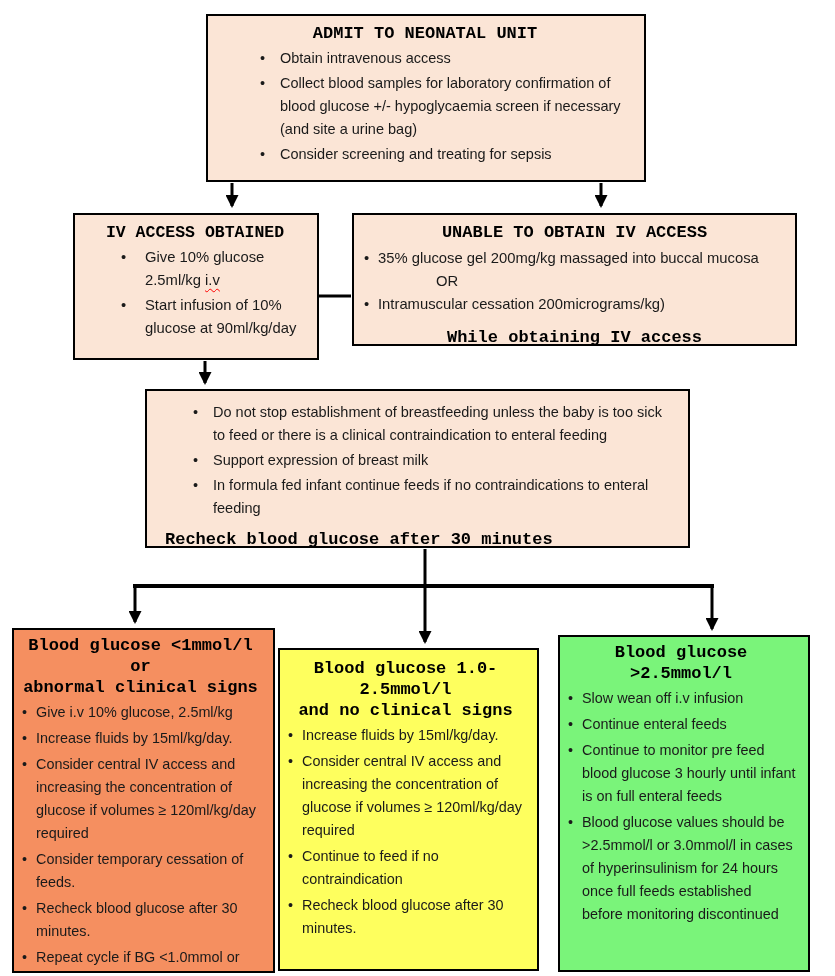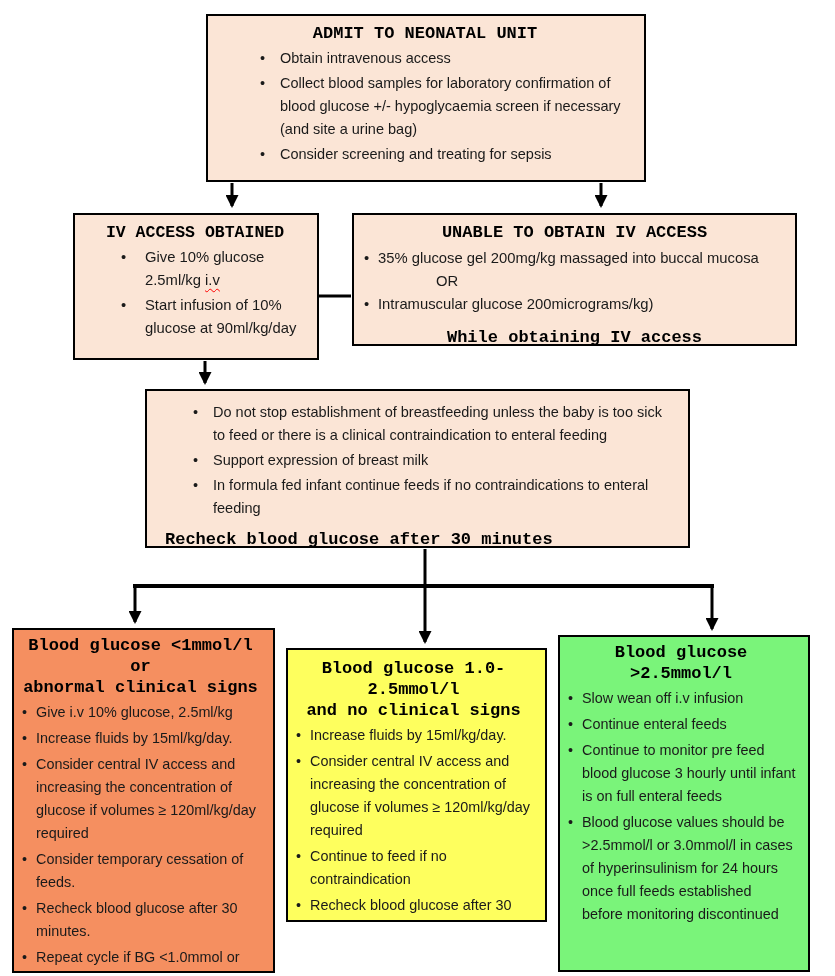--- a/index.html
+++ b/index.html
@@ -52,21 +52,21 @@
   .feeding ul { padding-left: 38px; font-size: 14.5px; line-height: 23px; }
   .feeding li { padding-left: 20px; }
   .feeding .footer { font-size: 17px; margin: 10px 0 0 10px; }
 
   
   .outcome { padding: 5px 12px 0 6px; }
   .outcome .title { font-size: 17px; line-height: 21px; text-align: center; }
   .outcome ul { padding-left: 2px; font-size: 14.4px; line-height: 23px; margin-top: 3px; }
   .outcome li { padding-left: 14px; margin-bottom: 3px; }
   .low  { left: 12px;  top: 628px; width: 263px; height: 345px; background: var(--orange, #f58f60); }
-  .mid  { left: 286px; top: 648px; width: 261px; height: 274px; background: var(--yellow, #feff5e); }
+  .mid  { left: 278px; top: 648px; width: 261px; height: 323px; background: var(--yellow, #feff5e); }
   .high { left: 558px; top: 635px; width: 252px; height: 337px; background: var(--green, #7af47a); }
   .mid .title { margin-top: 3px; }
 
   .arrows { position: absolute; left: 0; top: 0; pointer-events: none; }
   .arrows line { stroke: var(--arrow, #000); stroke-width: 3; }
   .arrows line.bar { stroke-width: 4; }
   .arrows .head { fill: var(--arrow, #000); }
 </style>
 </head>
 <body style="--peach: #fbe5d6; --orange: #f58f60; --yellow: #feff5e; --green: #7af47a; --border: #000000; --arrow: #000000; --spellcheck: #ff0000;">
@@ -101,21 +101,21 @@
   <ul>
       <li><span>Give 10% glucose 2.5ml/kg </span><span class="squiggle">i.v</span></li>
       <li>Start infusion of 10% glucose at 90ml/kg/day</li>
     </ul>
 </div>
 
 <div class="box peach unable">
   <div class="title serif">UNABLE TO OBTAIN IV ACCESS</div>
   <div class="bullet">35% glucose gel 200mg/kg massaged into buccal mucosa</div>
   <div class="or">OR</div>
-  <div class="bullet">Intramuscular glucose 200micrograms/kg)</div>
+  <div class="bullet">Intramuscular cessation 200micrograms/kg)</div>
   <div class="footer serif">While obtaining IV access</div>
 </div>
 
 <div class="box peach feeding">
   <ul>
       <li>Do not stop establishment of breastfeeding unless the baby is too sick to feed or there is a clinical contraindication to enteral feeding</li>
       <li>Support expression of breast milk</li>
       <li>In formula fed infant continue feeds if no contraindications to enteral feeding</li>
     </ul>
   <div class="footer serif">Recheck blood glucose after 30 minutes</div>

